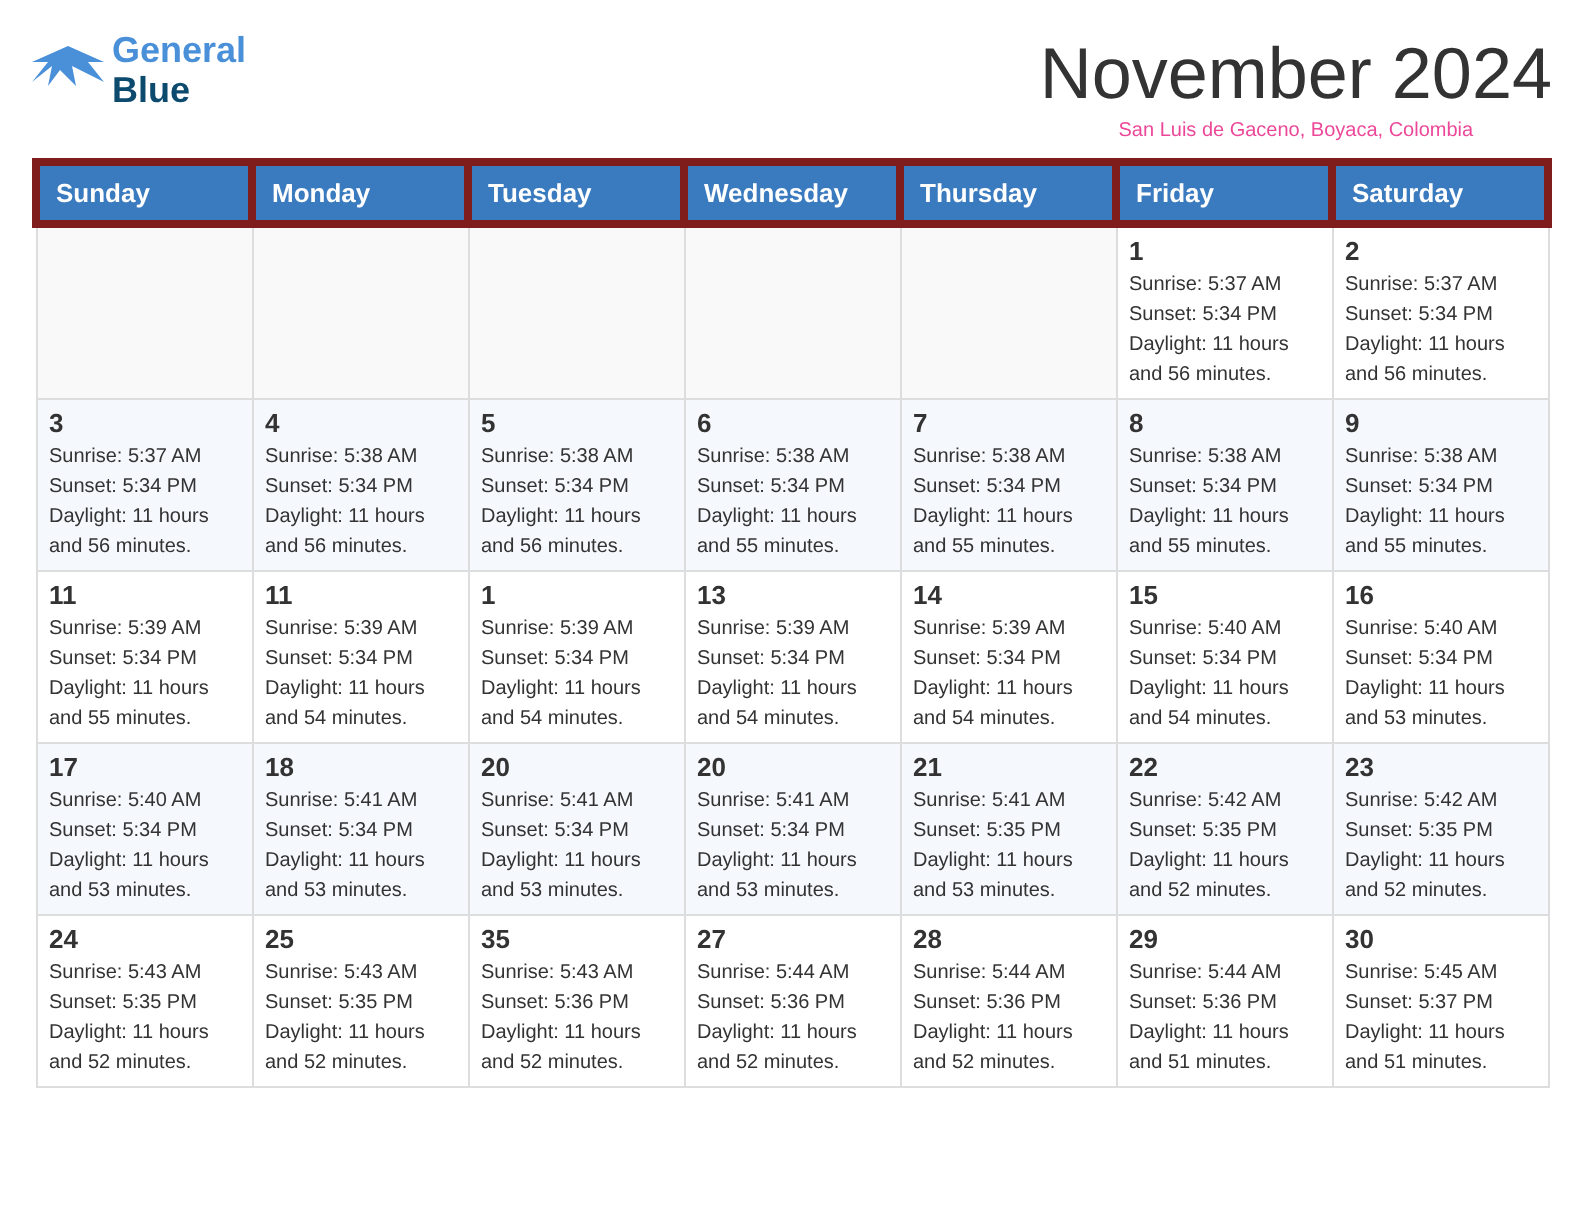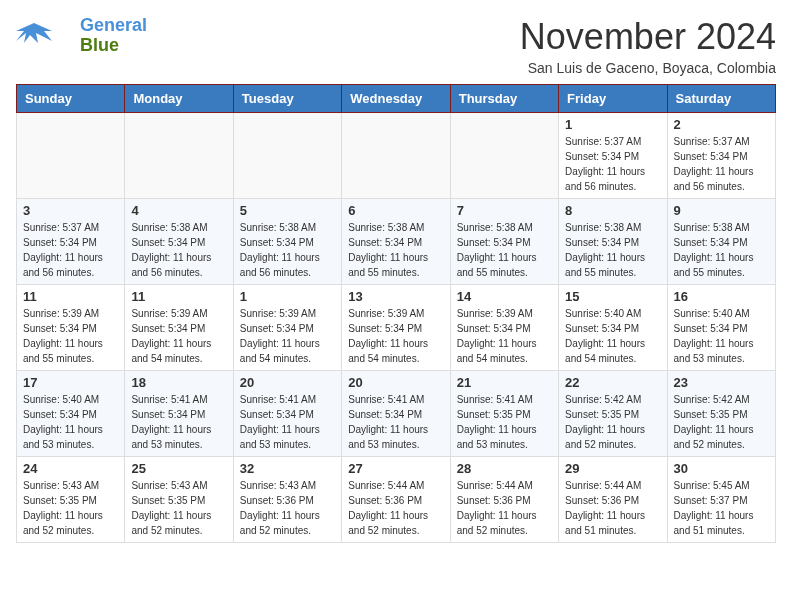--- a/index.html
+++ b/index.html
@@ -19,55 +19,55 @@
     .logo {
       display: flex;
       align-items: center;
       gap: 4px;
     }
     .logo-text {
       font-size: 18px;
       font-weight: bold;
       color: #333;
       line-height: 1.1;
-      margin-left: 24px;
     }
     .logo-text span {
       color: #4a90d9;
     }
     .logo-bird {
       width: 36px;
       height: 30px;
     }
     .title-block {
       text-align: right;
     }
     .month-title {
       font-size: 36px;
       font-weight: normal;
       color: #333;
     }
     .subtitle {
-      font-size: 14px;
-      color: #404040;
+      font-size: 10px;
+      color: #ec4899;
       margin-top: 2px;
+      text-align: center;
     }
     .calendar {
       width: 100%;
       border-collapse: collapse;
       border: 1px solid #ccc;
     }
     .calendar th {
       background-color: #3a7abf;
       color: #fff;
       font-size: 13px;
       font-weight: bold;
       padding: 6px 8px;
       text-align: left;
-      border: 1px solid #7f1d1d;
+      border: 4px solid #7f1d1d;
     }
     .calendar td {
       vertical-align: top;
       padding: 4px 6px;
       border: 1px solid #ddd;
       font-size: 10.5px;
       color: #333;
       width: calc(100% / 7);
       min-height: 80px;
       background: #fff;
@@ -93,21 +93,21 @@
 </head>
 <body>
 
 <div class="header">
   <div class="logo">
     <svg class="logo-bird" viewBox="0 0 36 30">
       <polygon points="18,2 36,10 28,10 36,20 20,12 22,22 14,14 8,22 10,12 0,20 8,10 0,10 18,2" fill="#4a90d9"></polygon>
     </svg>
     <div class="logo-text">
       <div><span>General</span></div>
-      <div><span style="color:#4d7c0f">Blue</span></div>
+      <div><span style="color:#0c4a6e">Blue</span></div>
     </div>
   </div>
   <div class="title-block">
     <div class="month-title">November 2024</div>
     <div class="subtitle">San Luis de Gaceno, Boyaca, Colombia</div>
   </div>
 </div>
 
 <table class="calendar">
   <thead>
@@ -280,21 +280,21 @@
 Sunset: 5:35 PM
 Daylight: 11 hours and 52 minutes.</div>
         </td>
         <td>
           <span class="day-number">25</span>
           <div class="day-info" style="white-space: pre-line;">Sunrise: 5:43 AM
 Sunset: 5:35 PM
 Daylight: 11 hours and 52 minutes.</div>
         </td>
         <td>
-          <span class="day-number">32</span>
+          <span class="day-number">35</span>
           <div class="day-info" style="white-space: pre-line;">Sunrise: 5:43 AM
 Sunset: 5:36 PM
 Daylight: 11 hours and 52 minutes.</div>
         </td>
         <td>
           <span class="day-number">27</span>
           <div class="day-info" style="white-space: pre-line;">Sunrise: 5:44 AM
 Sunset: 5:36 PM
 Daylight: 11 hours and 52 minutes.</div>
         </td>

